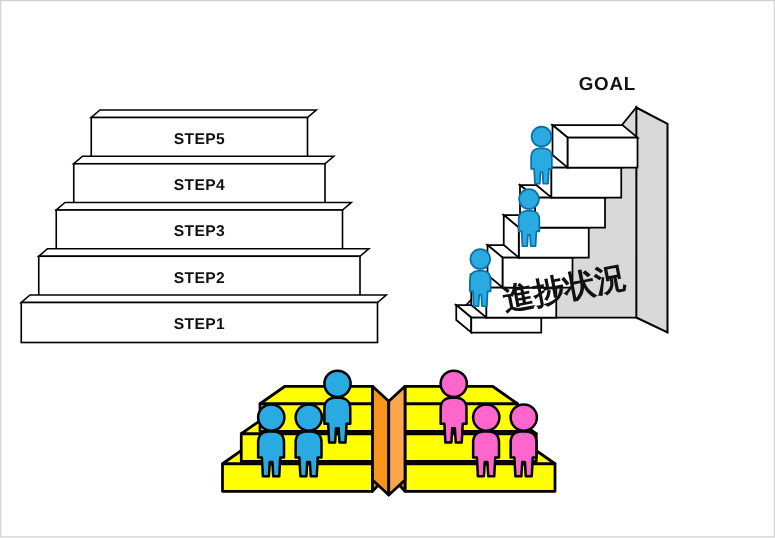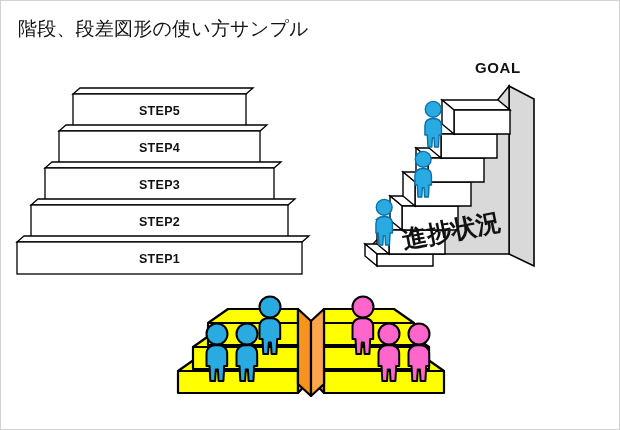--- a/index.html
+++ b/index.html
@@ -37,21 +37,21 @@
     left: 44px;
     top: 50px;
     font-size: 14.5px;
     font-weight: bold;
     color: #111111;
     letter-spacing: 0.2px;
     white-space: nowrap;
   }
   .goal-label {
     position: absolute;
-    left: 474px;
+    left: 462px;
     top: 58px;
     font-size: 15px;
     font-weight: bold;
     color: #111111;
     letter-spacing: 0.6px;
   }
   .svg-layer {
     position: absolute;
     left: 0;
     top: 0;
@@ -68,21 +68,20 @@
     font-size: 25px;
     font-weight: bold;
     fill: #111111;
   }
 </style>
 </head>
 <body>
 
 <div id="page">
 
-  <div class="title">階段、段差図形の使い方サンプル</div>
   <div class="goal-label">GOAL</div>
 
   <svg class="svg-layer" width="620" height="430" viewBox="0 0 620 430">
 
     <g>
 
       <g>
         <polygon points="72,93 245,93 252,87 79,87" fill="#ffffff" stroke="#000000" stroke-width="1.3"></polygon>
         <rect x="72" y="93" width="173" height="32" fill="#ffffff" stroke="#000000" stroke-width="1.3"></rect>
         <text class="step-text" x="158.5" y="114" text-anchor="middle">STEP5</text>

